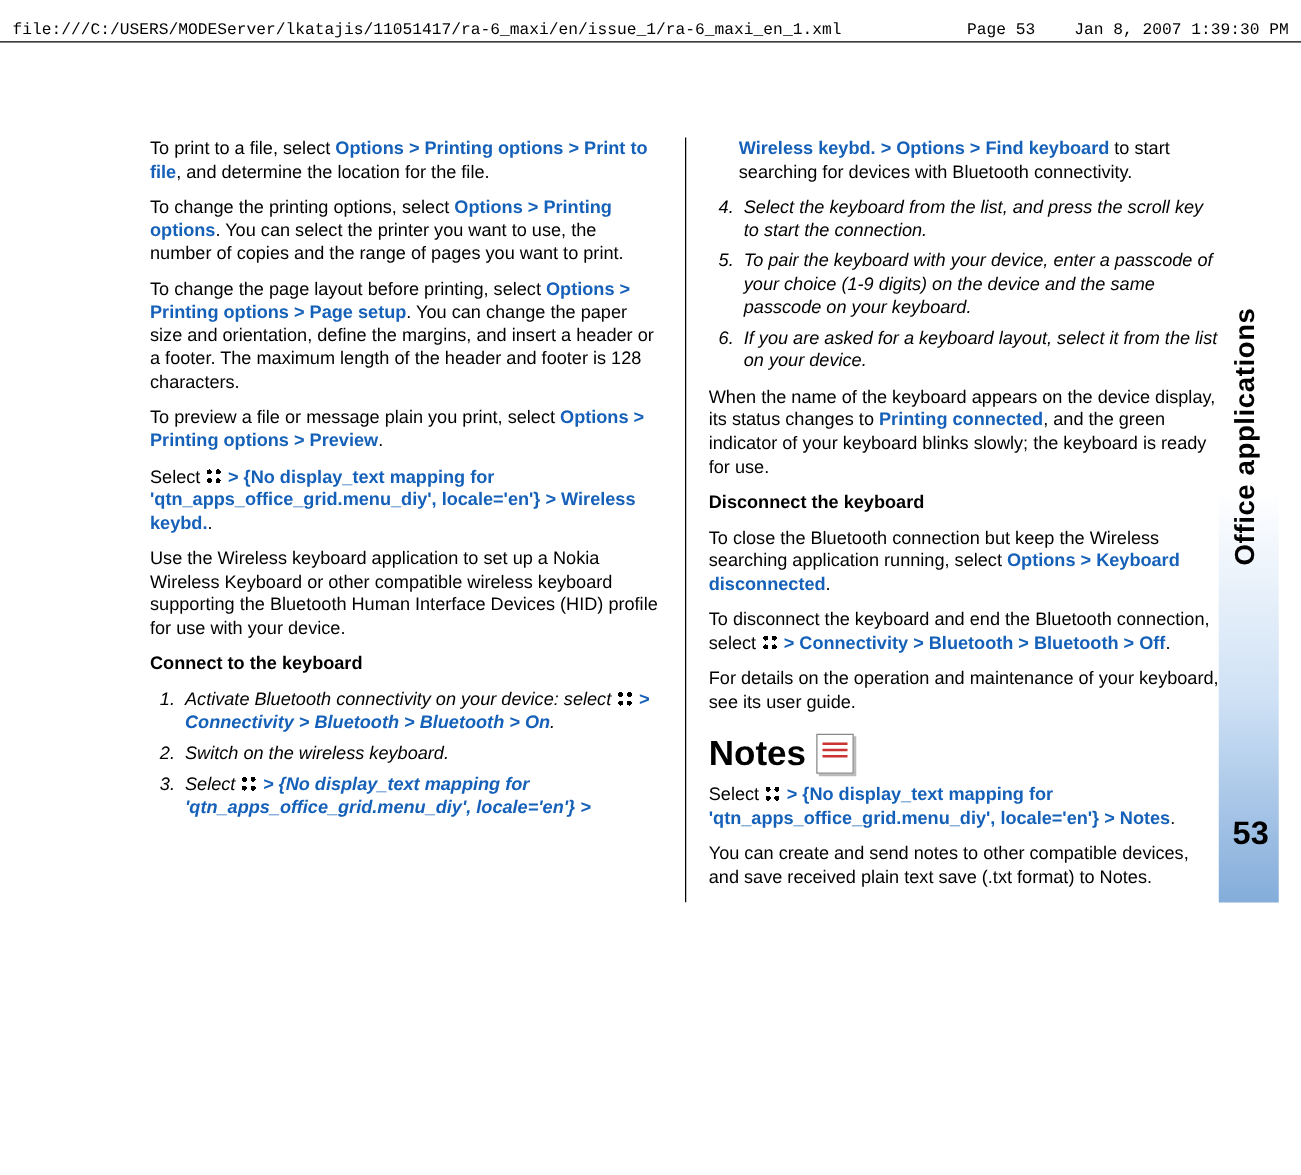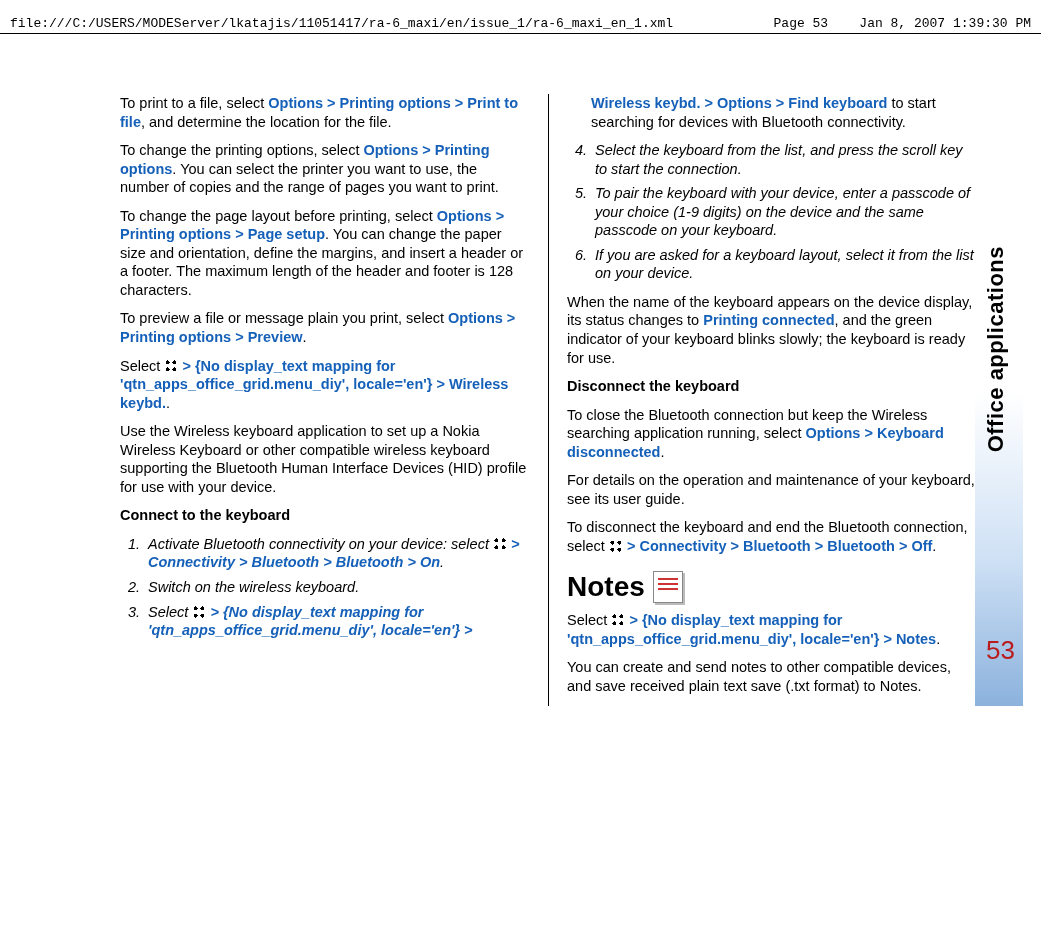--- a/index.html
+++ b/index.html
@@ -24,20 +24,21 @@
   }
   .content-frame {
     margin: 60px 0 0 0;
     display: flex;
     align-items: flex-start;
   }
   .columns {
     display: flex;
     width: 860px;
     margin-left: 110px;
+    margin-top: 16px;
   }
   .col {
     width: 410px;
     font-size: 14.5px;
     line-height: 1.28;
     color: #000;
   }
   .col.left {
     padding-right: 18px;
   }
@@ -116,22 +117,22 @@
     font-weight: bold;
     color: #000;
     padding: 12px 8px;
     letter-spacing: 0.5px;
   }
   .page-number {
     position: absolute;
     right: 26px;
     bottom: 40px;
     font-size: 26px;
-    font-weight: normal;
-    color: #b91c1c;
+    font-weight: bold;
+    color: #000000;
   }
 </style>
 </head>
 <body>
 
 <div class="header-bar">
   <span>file:///C:/USERS/MODEServer/lkatajis/11051417/ra-6_maxi/en/issue_1/ra-6_maxi_en_1.xml</span>
   <span><span>Page 53</span>    <span>Jan 8, 2007 1:39:30 PM</span></span>
 </div>
 
@@ -183,24 +184,24 @@
           <li>To pair the keyboard with your device, enter a passcode of your choice (1-9 digits) on the device and the same passcode on your keyboard.</li>
           <li>If you are asked for a keyboard layout, select it from the list on your device.</li>
         </ol>
         <p>
           <span>When the name of the keyboard appears on the device display, its status changes to </span><span class="menu">Printing connected</span><span>, and the green indicator of your keyboard blinks slowly; the keyboard is ready for use.</span>
         </p>
         <p class="bold">Disconnect the keyboard</p>
         <p>
           <span>To close the Bluetooth connection but keep the Wireless searching application running, select </span><span class="menu">Options</span> <span class="gt">&gt;</span> <span class="menu">Keyboard disconnected</span><span>.</span>
         </p>
+        <p>
+          <span>To disconnect the keyboard and end the Bluetooth connection, select </span><span class="connect-icon"></span> <span class="gt">&gt;</span> <span class="menu">Connectivity</span> <span class="gt">&gt;</span> <span class="menu">Bluetooth</span> <span class="gt">&gt;</span> <span class="menu">Bluetooth</span> <span class="gt">&gt;</span> <span class="menu">Off</span><span>.</span>
+        </p>
         <p>For details on the operation and maintenance of your keyboard, see its user guide.</p>
-        <p>
-          <span>To disconnect the keyboard and end the Bluetooth connection, select </span><span class="connect-icon"></span> <span class="gt">&gt;</span> <span class="menu">Connectivity</span> <span class="gt">&gt;</span> <span class="menu">Bluetooth</span> <span class="gt">&gt;</span> <span class="menu">Bluetooth</span> <span class="gt">&gt;</span> <span class="menu">Off</span><span>.</span>
-        </p>
 
         <h2 class="section">
           <span>Notes</span>
           <span class="icon-box icon-notes"></span>
         </h2>
         <p>
           <span>Select </span><span class="connect-icon"></span> <span class="gt">&gt;</span> <span class="menu">{No display_text mapping for 'qtn_apps_office_grid.menu_diy', locale='en'}</span> <span class="gt">&gt;</span> <span class="menu">Notes</span><span>.</span>
         </p>
         <p>You can create and send notes to other compatible devices, and save received plain text save (.txt format) to Notes.</p>
       </div>

